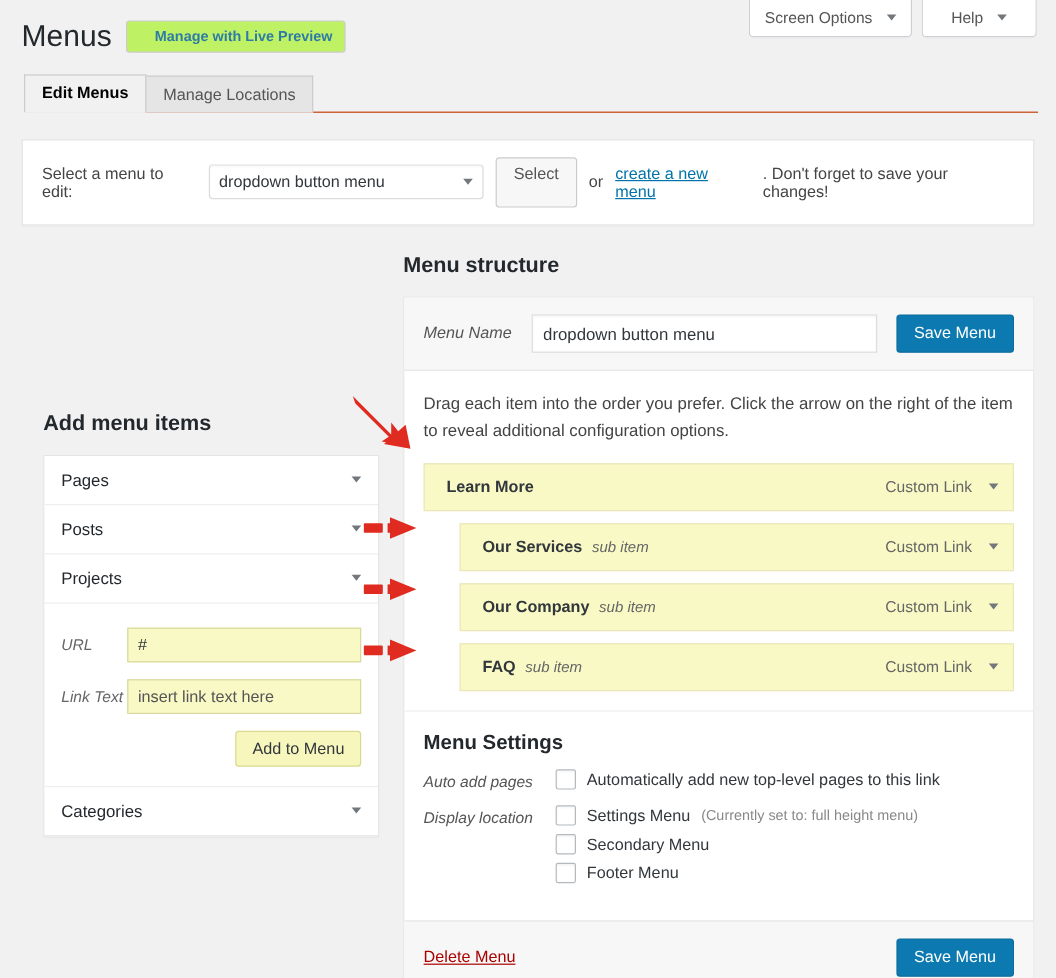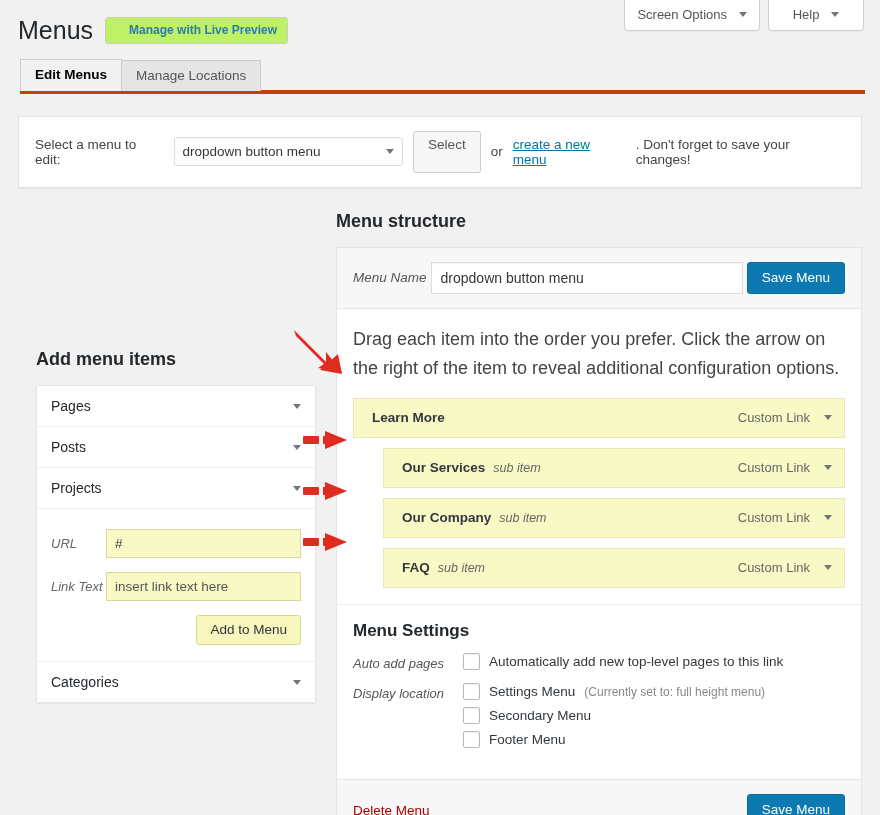--- a/index.html
+++ b/index.html
@@ -79,21 +79,21 @@
     font-size: 12px;
     font-weight: bold;
     padding: 5px 10px 6px 23px;
     cursor: pointer;
     line-height: 1.2;
   }
 
   
   .nav-tabs {
     margin: 14px 0 0 20px;
-    border-bottom: 4px solid #c2410c;
+    border-bottom: 1px solid #c2410c;
     width: 845px;
     display: flex;
     align-items: flex-end;
     height: 33px;
     box-sizing: border-box;
   }
   .nav-tab {
     border: 1px solid #ccc;
     border-bottom: none;
     background: #e5e5e5;
@@ -238,21 +238,21 @@
     background: #fff;
     border: 1px solid #e5e5e5;
     box-shadow: 0 1px 1px rgba(0,0,0,0.04);
   }
   .panel-top {
     display: flex;
     align-items: center;
     padding: 14px 16px;
     background: #f7f7f7;
     border-bottom: 1px solid #e5e5e5;
-    gap: 4px;
+    gap: 16px;
   }
   .menu-name-label {
     font-style: italic;
     color: #555;
     font-size: 13.5px;
     white-space: nowrap;
   }
   .menu-name-input {
     flex: 1;
     border: 1px solid #ddd;
@@ -269,21 +269,21 @@
     border: 1px solid #0c6d9c;
     border-radius: 3px;
     color: #fff;
     font-size: 13.5px;
     padding: 7px 14px 8px 14px;
     cursor: pointer;
     white-space: nowrap;
   }
   .panel-body { padding: 16px 16px 0 16px; }
   .hint {
-    font-size: 18px;
+    font-size: 14px;
     color: #444;
     line-height: 1.6;
     margin: 0 0 16px 0;
     max-width: 510px;
   }
 
   
   .menu-items { padding-bottom: 6px; }
   .menu-item {
     background: #f9f9c5;

